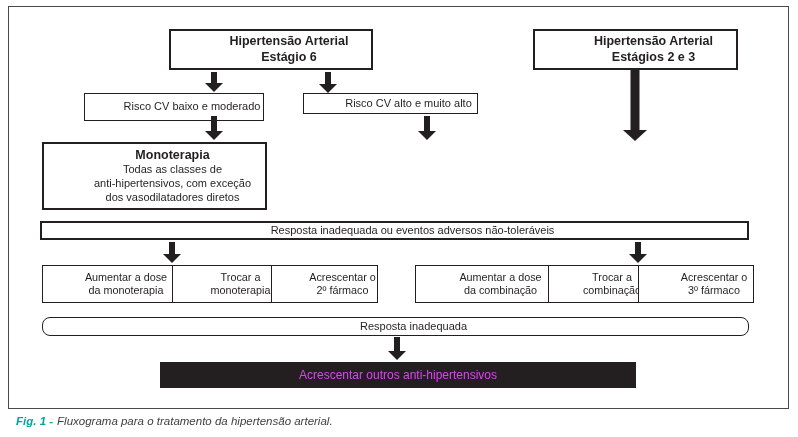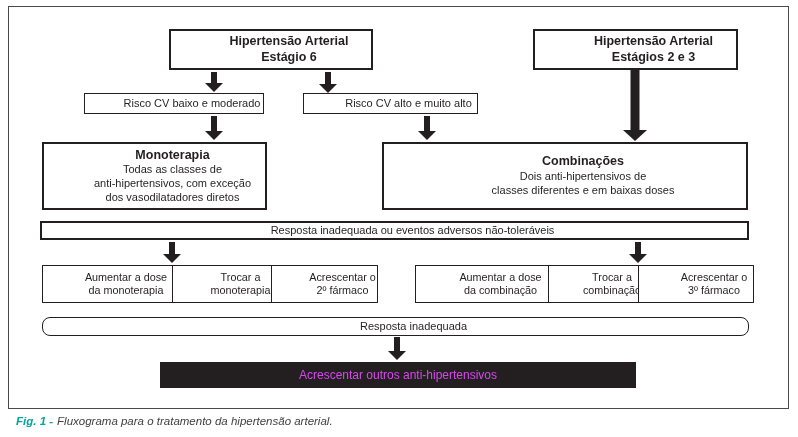--- a/index.html
+++ b/index.html
@@ -71,46 +71,41 @@
     </div>
   <div class="arrow" style="left:318px;top:72px;width:20px;height:21px;">
       <div class="shaft"></div>
       <div class="head"></div>
     </div>
   <div class="arrow big" style="left:623px;top:70px;width:24px;height:71px;">
       <div class="shaft"></div>
       <div class="head"></div>
     </div>
 
-  <div class="box thin t-body" style="left:84px;top:93px;width:180px;height:21px;">
+  <div class="box thin t-body" style="left:84px;top:93px;width:180px;height:28px;">
     <div>Risco CV baixo e moderado</div>
   </div>
   <div class="box thin t-body" style="left:303px;top:93px;width:175px;height:21px;">
     <div>Risco CV alto e muito alto</div>
   </div>
 
   <div class="arrow" style="left:204px;top:116px;width:20px;height:24px;">
       <div class="shaft"></div>
       <div class="head"></div>
     </div>
   <div class="arrow" style="left:417px;top:116px;width:20px;height:24px;">
       <div class="shaft"></div>
       <div class="head"></div>
     </div>
 
   <div class="box" style="left:42px;top:142px;width:225px;height:68px;">
     <div class="t-bold">Monoterapia</div>
     <div class="t-body">Todas as classes de</div>
     <div class="t-body">anti-hipertensivos, com exceção</div>
     <div class="t-body">dos vasodilatadores diretos</div>
-  </div>
-  <div class="box" style="left:382px;top:142px;width:366px;height:68px;">
-    <div class="t-bold">Combinações</div>
-    <div class="t-body">Dois anti-hipertensivos de</div>
-    <div class="t-body">classes diferentes e em baixas doses</div>
   </div>
 
   <div class="box t-body" style="left:40px;top:221px;width:709px;height:19px;">
     <div>Resposta inadequada ou eventos adversos não-toleráveis</div>
   </div>
 
   <div class="arrow" style="left:162px;top:242px;width:20px;height:21px;">
       <div class="shaft"></div>
       <div class="head"></div>
     </div>

